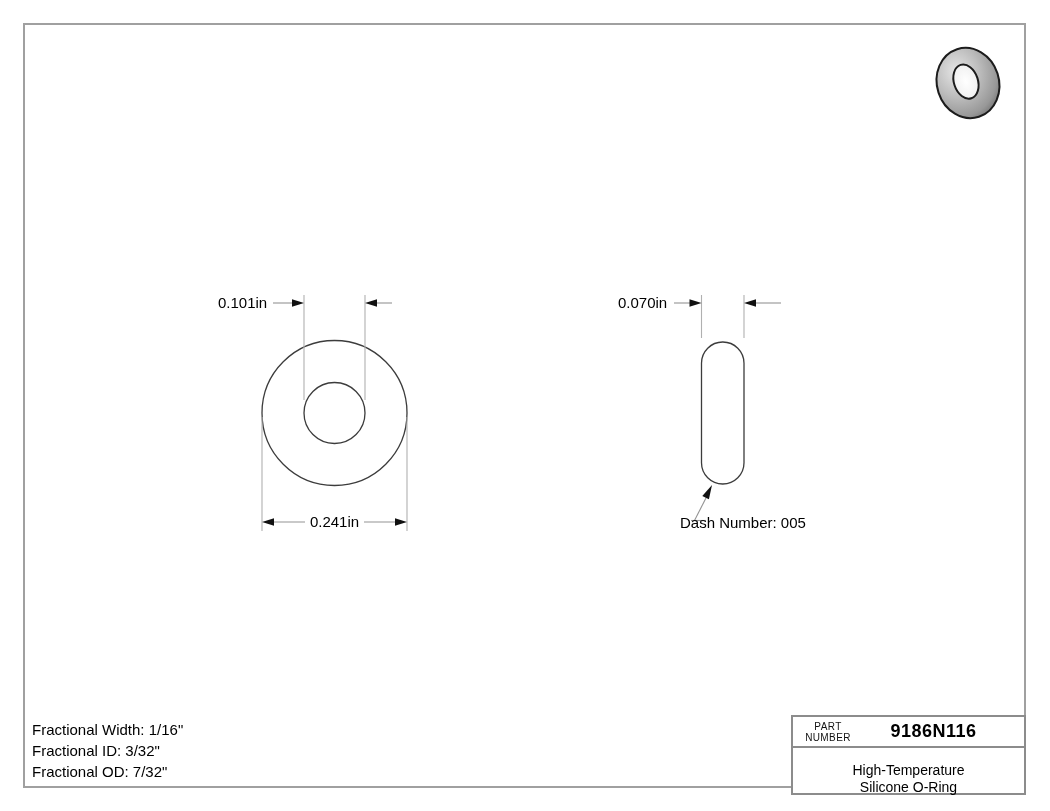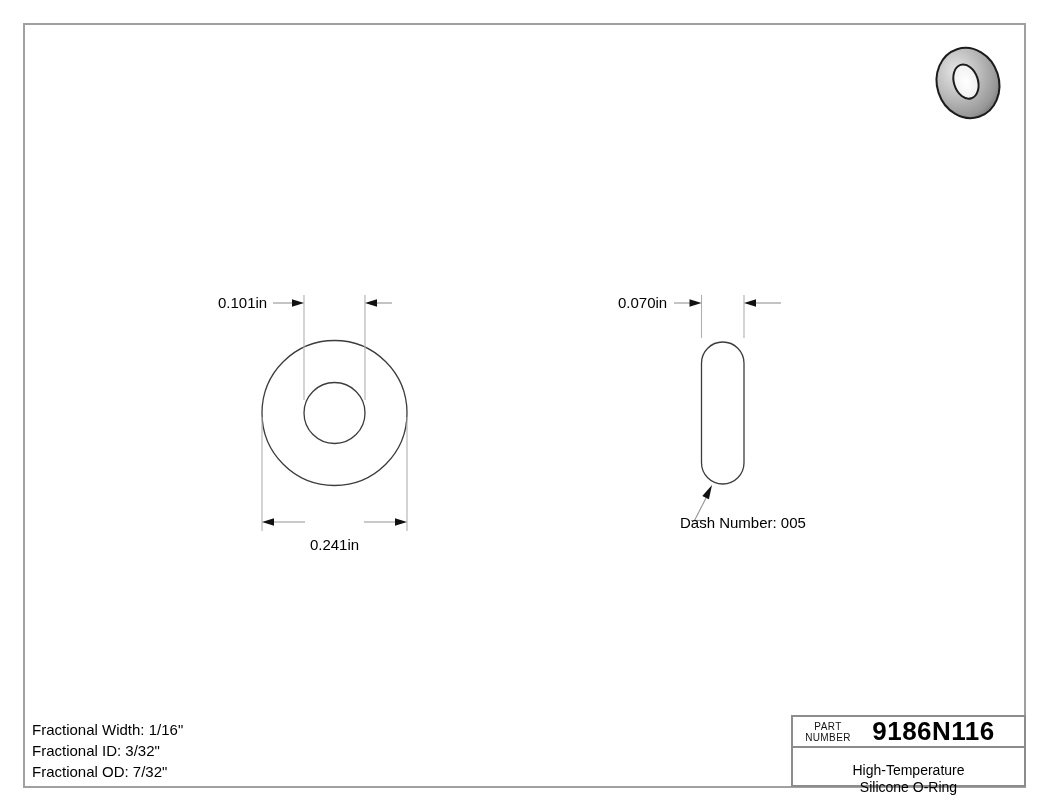--- a/index.html
+++ b/index.html
@@ -8,37 +8,37 @@
     font-family:Liberation Sans, sans-serif;color:#000;overflow:hidden;
   }
   .page-border{
     position:absolute;left:23px;top:23px;width:1003px;height:765px;
     border:2px solid #a0a0a0;box-sizing:border-box;
   }
   .draw-layer{position:absolute;left:0;top:0;width:1050px;height:811px;}
   .dim-label{
     position:absolute;font-size:15px;line-height:16px;white-space:nowrap;
   }
-  .dim-label.center{text-align:center;margin-top:23px;}
+  .dim-label.center{text-align:center;}
   .specs{
     position:absolute;left:32px;top:719px;font-size:15px;line-height:21px;
   }
   .title-block{
-    position:absolute;left:791px;top:715px;width:235px;height:72px;
+    position:absolute;left:791px;top:715px;width:235px;height:80px;
     border:2px solid #8c8c8c;box-sizing:border-box;background:#fff;
   }
   .tb-top{
     height:29px;border-bottom:2px solid #8c8c8c;display:flex;align-items:center;
   }
   .tb-part-label{
     width:70px;text-align:center;font-size:10px;line-height:11px;
     letter-spacing:0.4px;color:#111;
   }
   .tb-part-number{
-    flex:1;text-align:center;font-size:26px;font-weight:bold;
+    flex:1;text-align:center;font-size:18px;font-weight:bold;
     letter-spacing:0.5px;padding-right:20px;
   }
   .tb-desc{
     text-align:center;font-size:14px;line-height:17px;padding-top:14px;
   }
 </style>
 </head>
 <body>
 
 <div class="canvas">

